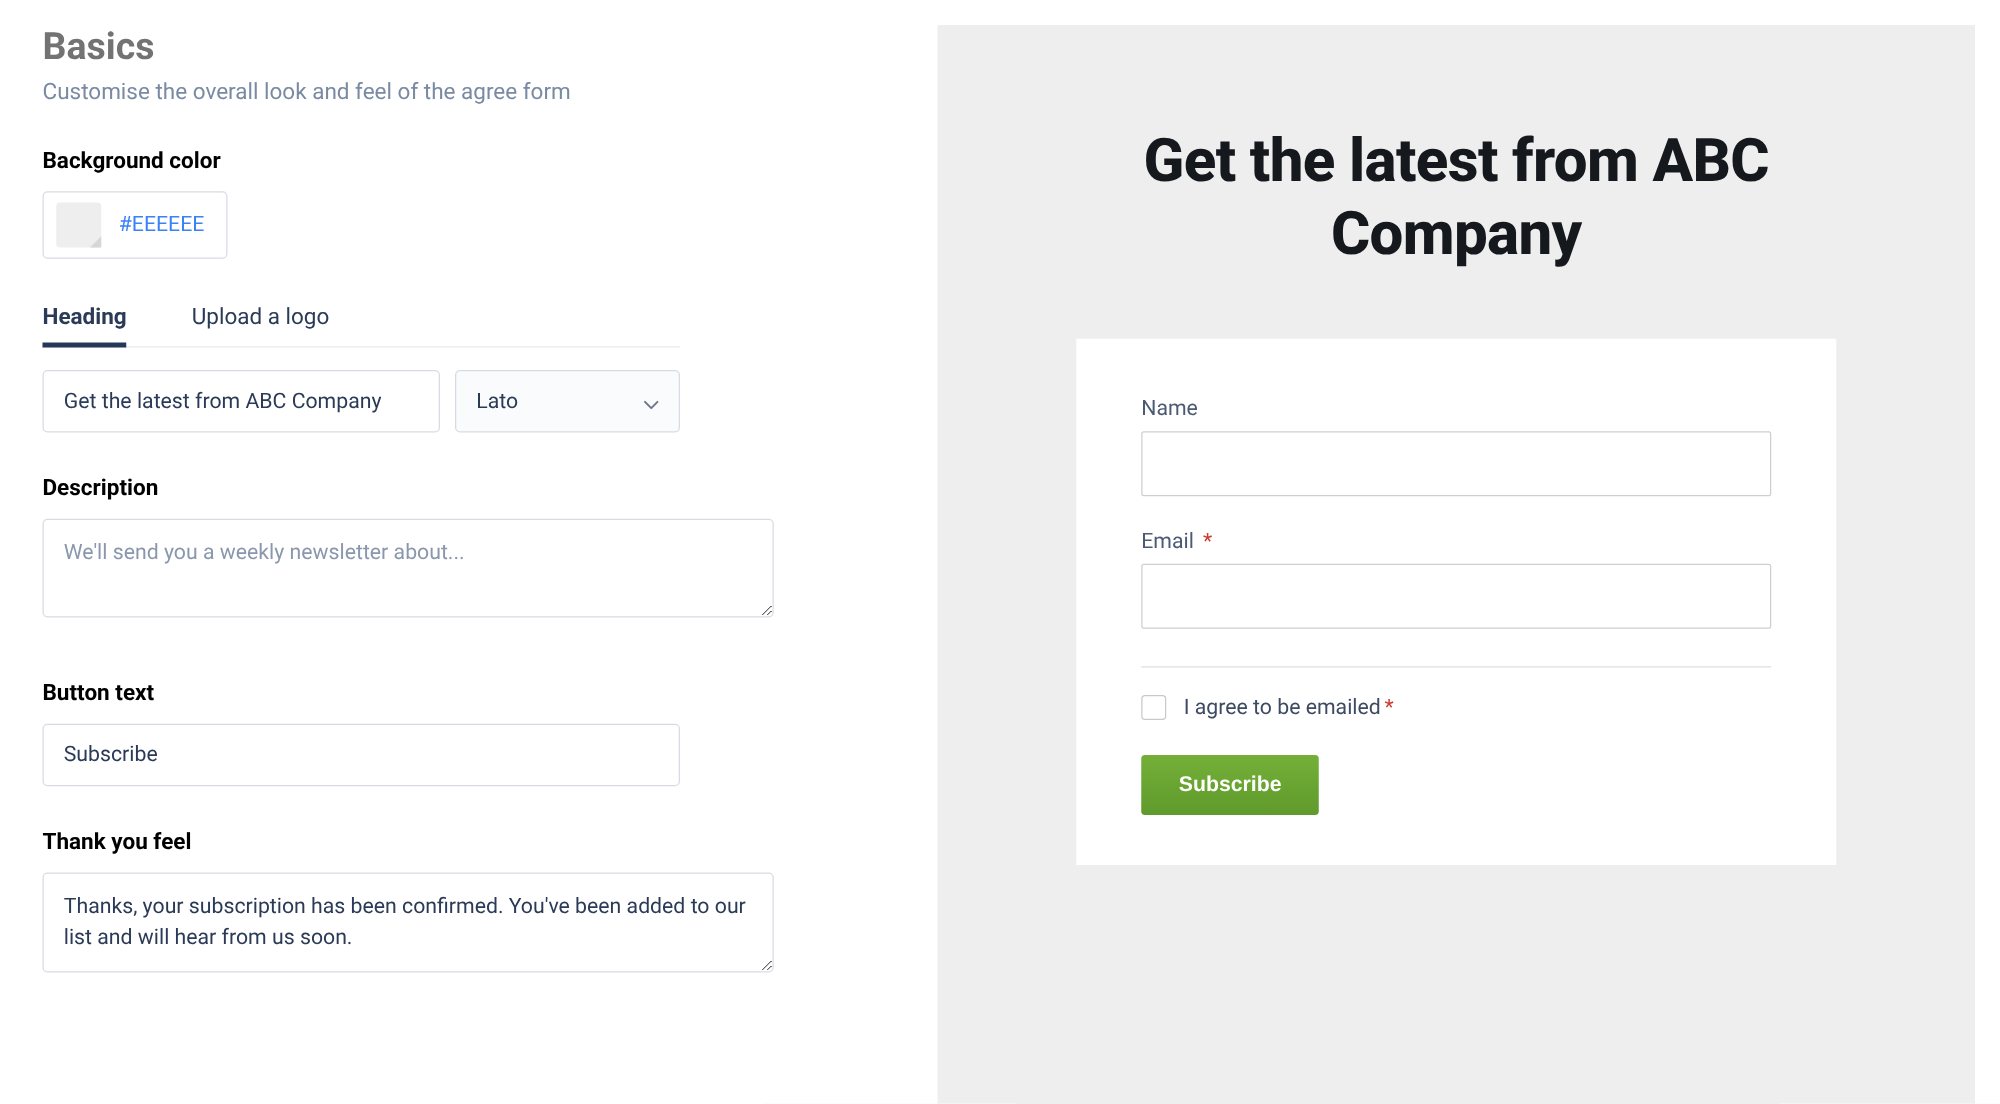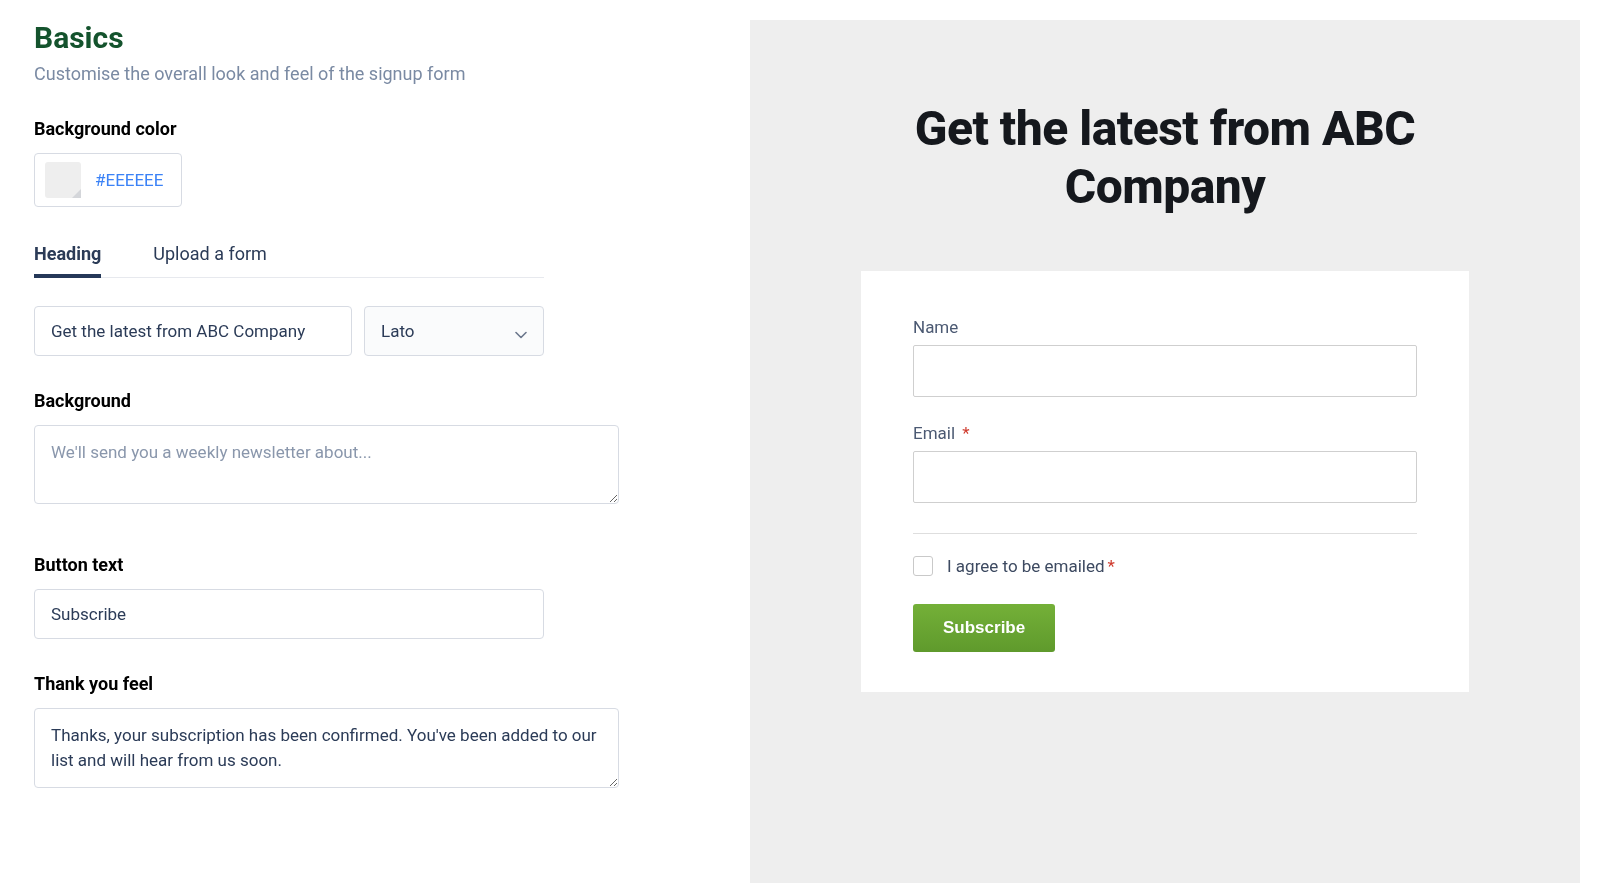--- a/index.html
+++ b/index.html
@@ -22,21 +22,21 @@
     margin: 20px 20px 0 0;
     padding: 80px 90px 90px 90px;
     display: flex;
     flex-direction: column;
     align-items: center;
   }
 
   .section-title {
     font-size: 30px;
     font-weight: 700;
-    color: #14532d;
+    color: #737373;
     margin-bottom: 8px;
   }
   .section-subtitle {
     font-size: 18px;
     color: #7a8aa3;
     margin-bottom: 34px;
   }
 
   .label {
     font-size: 18px;
@@ -72,21 +72,21 @@
   }
   .color-value {
     font-size: 17px;
     color: #3b82f6;
   }
 
   .tabs {
     display: flex;
     gap: 52px;
     border-bottom: 1px solid #e7e9ee;
-    margin-bottom: 28px;
+    margin-bottom: 18px;
     width: 510px;
   }
   .tab {
     font-size: 18px;
     color: #2b3b57;
     padding-bottom: 10px;
     cursor: pointer;
   }
   .tab.active {
     font-weight: 700;
@@ -202,46 +202,46 @@
     padding: 14px 30px;
     cursor: pointer;
   }
 </style>
 </head>
 <body>
 
 <div class="left-panel">
 
   <h1 class="section-title">Basics</h1>
-  <p class="section-subtitle">Customise the overall look and feel of the signup form</p>
+  <p class="section-subtitle">Customise the overall look and feel of the agree form</p>
 
   <span class="label">Background color</span>
   <div class="color-field">
     <span class="swatch"></span>
     <span class="color-value">#EEEEEE</span>
   </div>
 
   <div class="tabs">
     <div class="tab active">Heading</div>
-    <div class="tab">Upload a form</div>
+    <div class="tab">Upload a logo</div>
   </div>
 
   <div class="row">
     <input class="text-input" type="text" value="Get the latest from ABC Company" style="">
     <div class="select">
       <span>Lato</span>
       <span class="chevron">
         <svg viewBox="0 0 12 12">
             <path d="M1 3.5 L6 8.5 L11 3.5" fill="none" stroke="#6b778c" stroke-width="1.6" stroke-linecap="round" stroke-linejoin="round"></path>
           </svg>
       </span>
     </div>
   </div>
 
-  <span class="label">Background</span>
+  <span class="label">Description</span>
   <textarea class="textarea" placeholder="We'll send you a weekly newsletter about..." style=""></textarea>
 
   <span class="label">Button text</span>
   <input class="text-input full" type="text" style="margin-bottom: 34px;" value="Subscribe">
 
   <span class="label">Thank you feel</span>
   <textarea class="textarea tall" style="">Thanks, your subscription has been confirmed. You've been added to our list and will hear from us soon.</textarea>
 
 </div>
 

